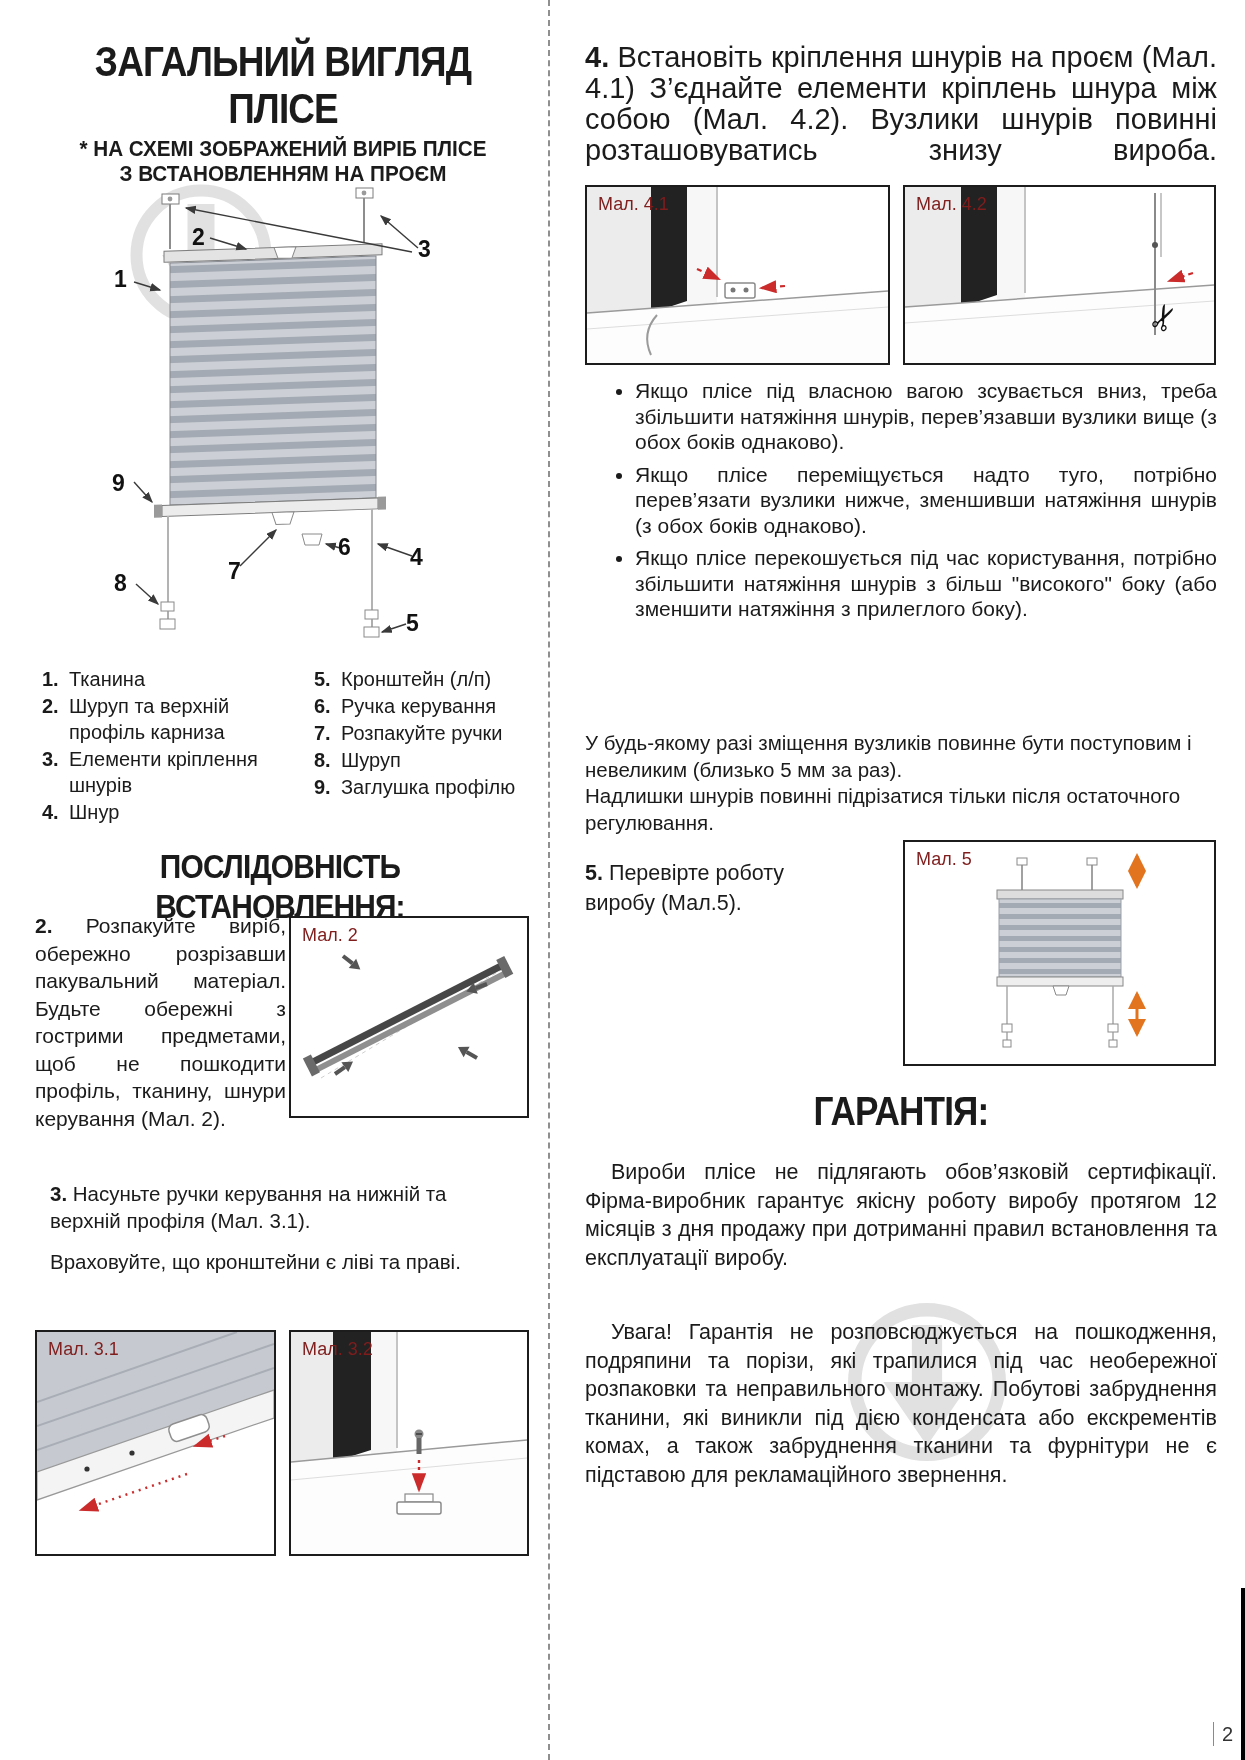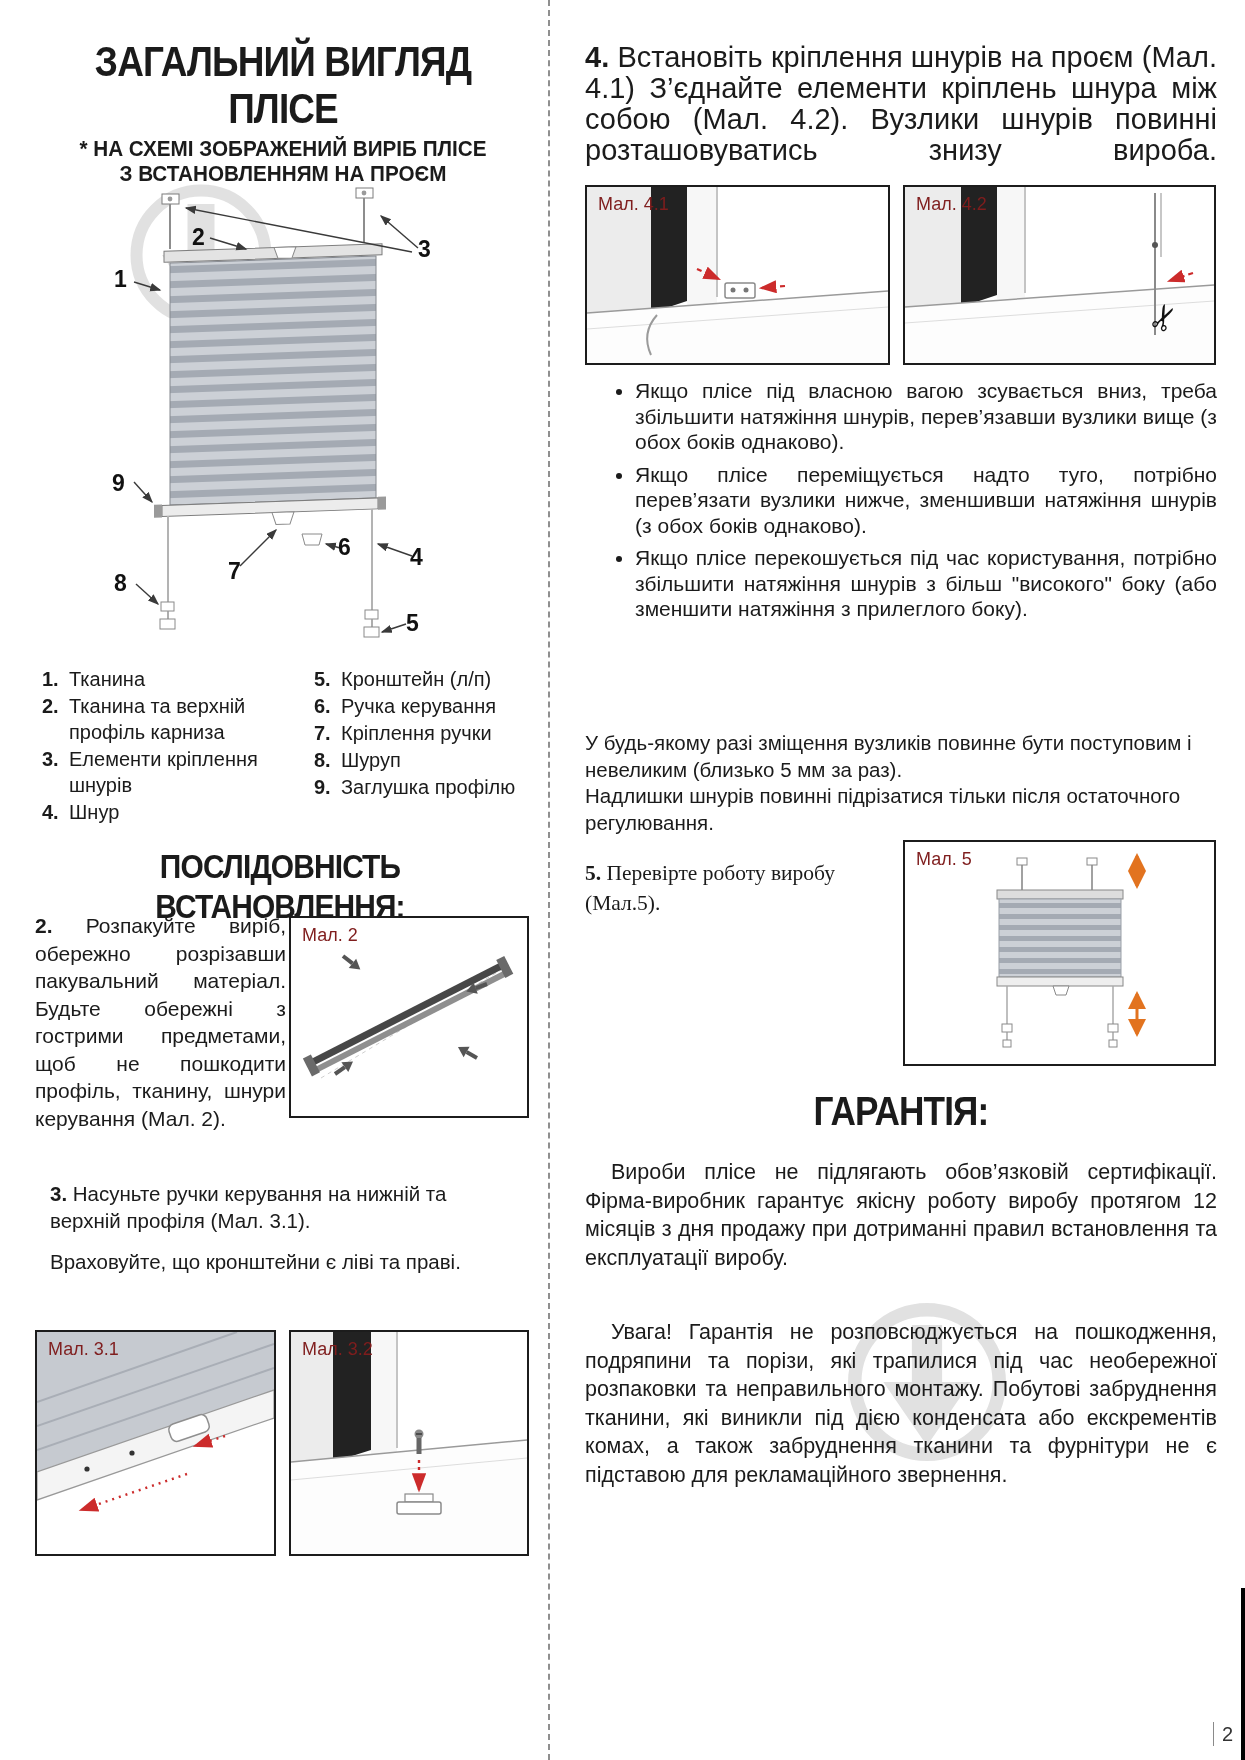--- a/index.html
+++ b/index.html
@@ -21,21 +21,21 @@
   .step2{left:35px;top:912px;width:251px;text-align:justify;line-height:27.5px;}
   .step3{left:35px;top:1166px;width:496px;font-size:20.5px;line-height:26.5px;}
   .step3 p{margin:15px;}
   .step4{left:585px;top:42px;width:632px;font-size:29px;line-height:31px;
          text-align:justify;text-align-last:justify;}
   .bullets{left:585px;top:378px;width:632px;}
   .bullets ul{margin:0;padding:0 0 0 50px;}
   .bullets li{margin:0 0 7px 0;font-size:21px;line-height:25.5px;text-align:justify;}
   .para1{left:585px;top:730px;width:632px;font-size:20.5px;line-height:26.5px;}
   .para1 p{margin:0;}
-  .step5{left:585px;top:858px;width:250px;font-size:21.5px;line-height:30px;font-family:Liberation Serif, serif;}
+  .step5{left:585px;top:858px;width:250px;font-size:21.5px;line-height:30px;}
   .wpara{left:585px;width:632px;font-size:21.5px;line-height:28.5px;text-align:justify;text-indent:26px;}
   .wpara1{top:1158px;} .wpara2{top:1318px;}
   b{font-weight:bold;}
   
   .legend{left:42px;top:666px;width:492px;font-size:20px;line-height:26px;}
   .leg-col{position:absolute;top:0;}
   .leg-col1{left:0;width:228px;}
   .leg-col2{left:272px;width:220px;}
   .leg-item{display:flex;margin-bottom:1px;}
   .leg-num{font-weight:bold;width:27px;flex:0 0 27px;}
@@ -156,21 +156,21 @@
   </div>
 
   <div class="abs legend">
     <div class="leg-col leg-col1">
       <div class="leg-item">
           <span class="leg-num">1.</span>
           <span>Тканина</span>
         </div>
       <div class="leg-item">
           <span class="leg-num">2.</span>
-          <span>Тканина та верхній профіль карниза</span>
+          <span>Шуруп та верхній профіль карниза</span>
         </div>
       <div class="leg-item">
           <span class="leg-num">3.</span>
           <span>Елементи кріплення шнурів</span>
         </div>
       <div class="leg-item">
           <span class="leg-num">4.</span>
           <span>Шнур</span>
         </div>
     </div>
@@ -178,21 +178,21 @@
       <div class="leg-item">
           <span class="leg-num">5.</span>
           <span>Кронштейн (л/п)</span>
         </div>
       <div class="leg-item">
           <span class="leg-num">6.</span>
           <span>Ручка керування</span>
         </div>
       <div class="leg-item">
           <span class="leg-num">7.</span>
-          <span>Кріплення ручки</span>
+          <span>Розпакуйте ручки</span>
         </div>
       <div class="leg-item">
           <span class="leg-num">8.</span>
           <span>Шуруп</span>
         </div>
       <div class="leg-item">
           <span class="leg-num">9.</span>
           <span>Заглушка профілю</span>
         </div>
     </div>

